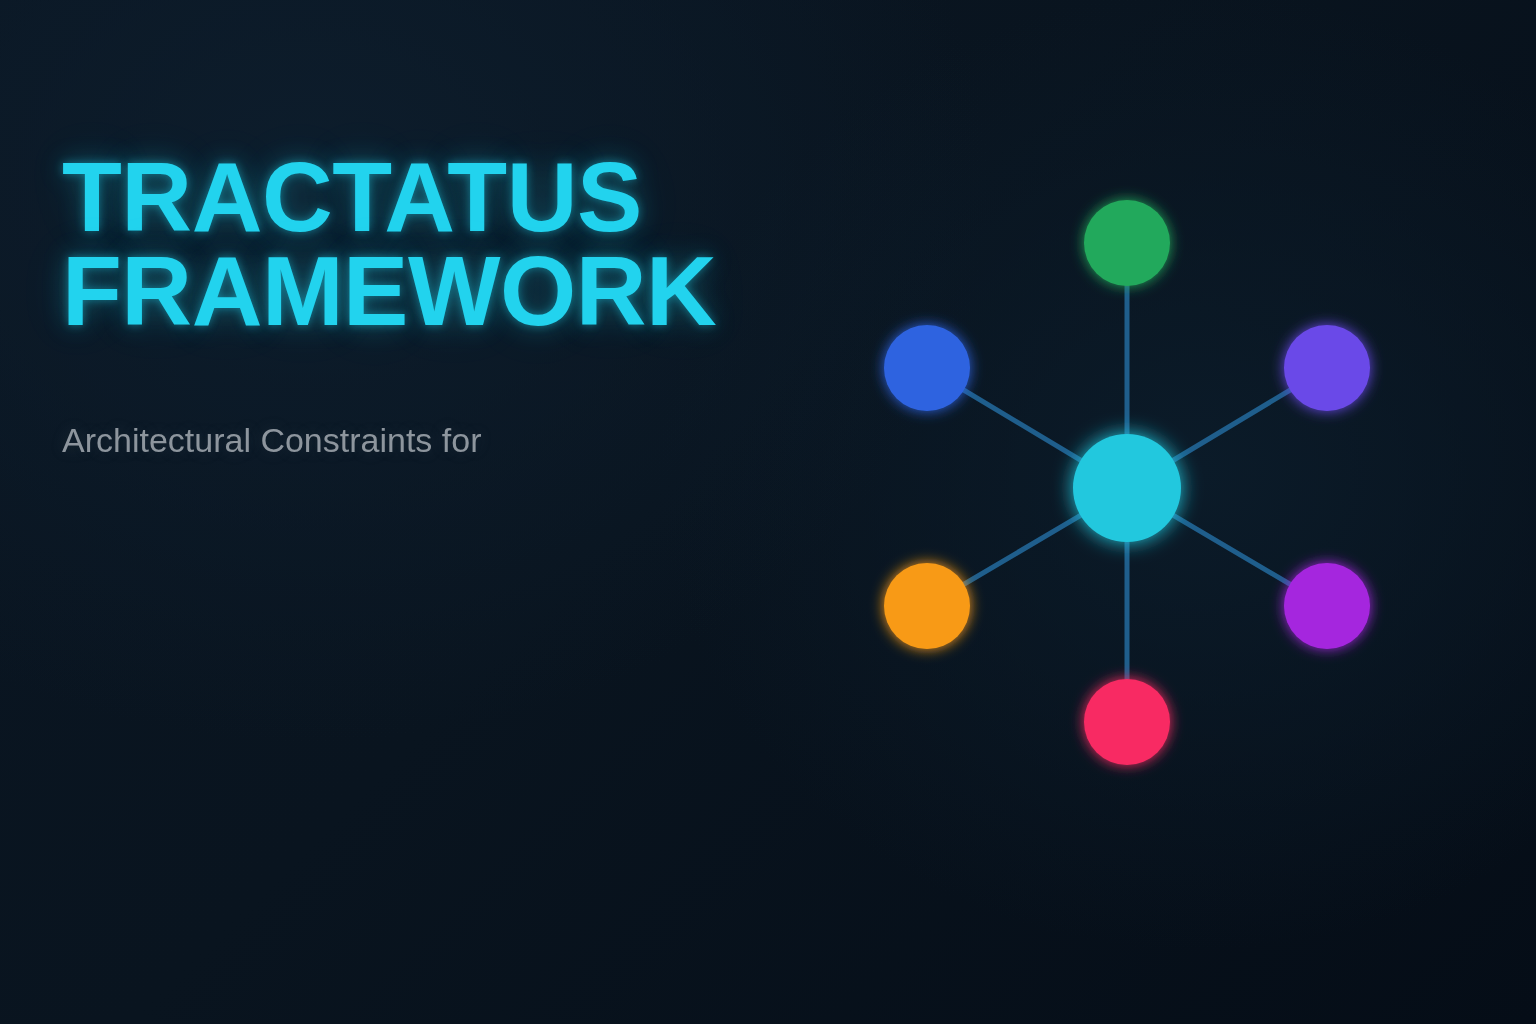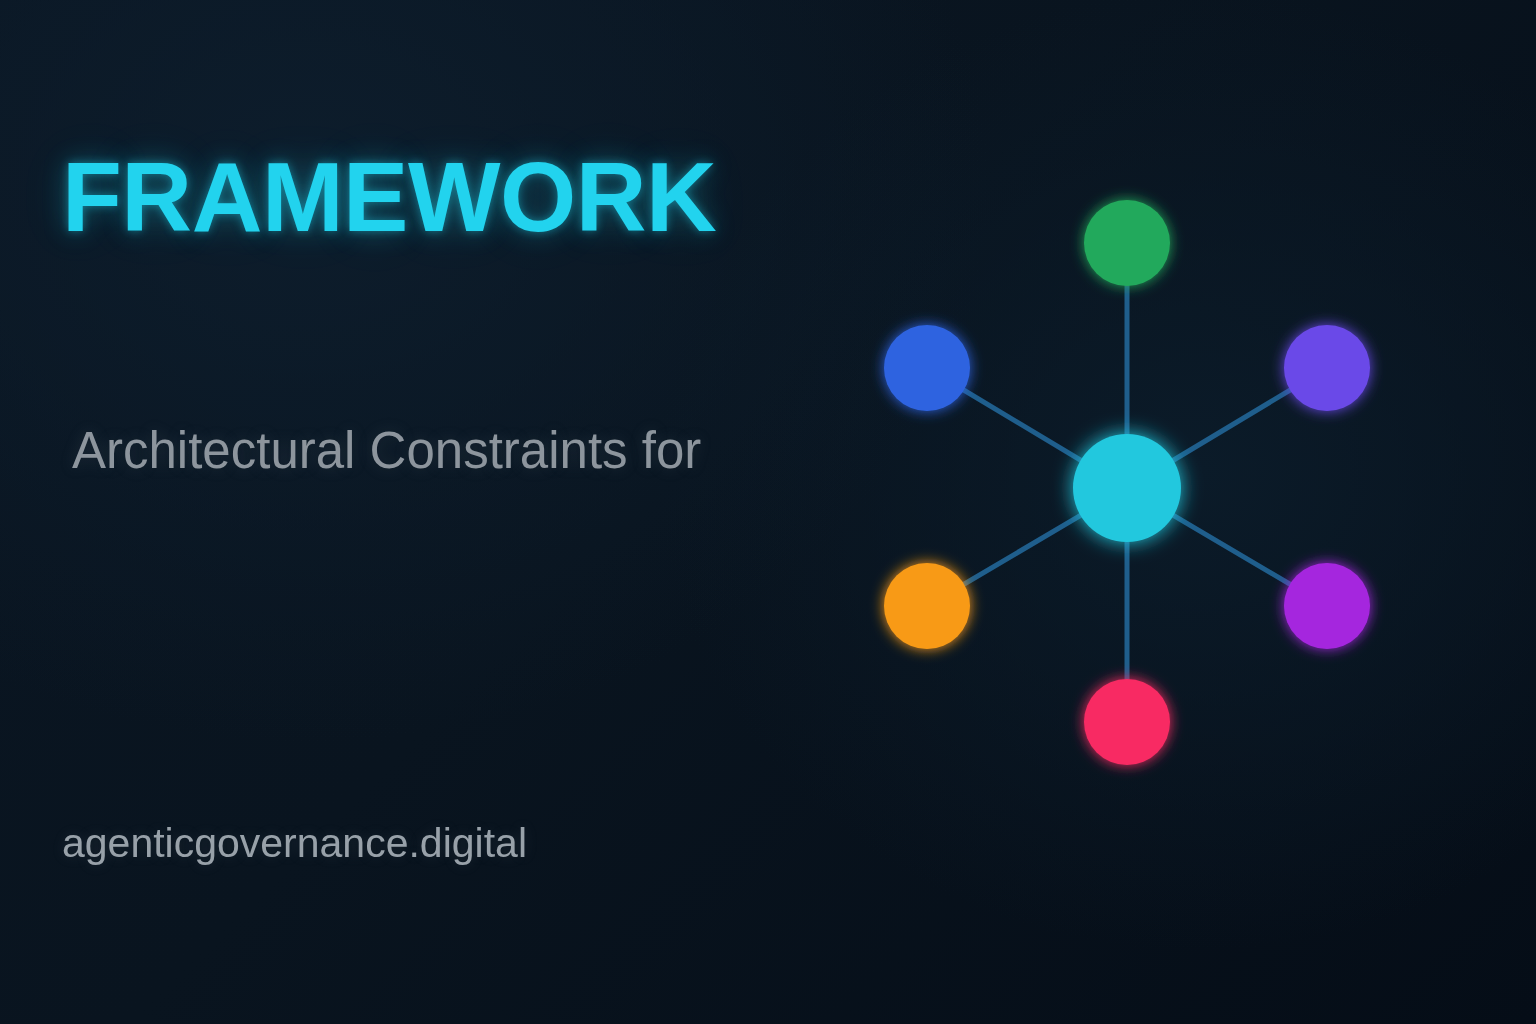--- a/index.html
+++ b/index.html
@@ -53,28 +53,27 @@
   }
 
   .subtitle-block {
     position: absolute;
     top: 418px;
     left: 0;
     width: 760px;
   }
 
   .subtitle-line {
-    font-size: 51px;
+    font-size: 34px;
     line-height: 1.30;
     font-weight: 400;
     color: #8d959d;
     font-stretch: condensed;
     white-space: nowrap;
     text-shadow: 0 0 16px rgba(141,149,157,0.18);
-    margin-left: 10px;
   }
 
   .footer-url {
     position: absolute;
     top: 820px;
     left: 0;
     font-size: 41px;
     font-weight: 400;
     color: #98a1a9;
     font-stretch: condensed;
@@ -95,28 +94,28 @@
   .diagram svg { display: block; }
 </style>
 </head>
 <body>
 
 <div id="canvas">
 
   <div class="text-col">
 
     <div class="title-block">
+      <div class="title-line">TRACTATUS</div>
       <div class="title-line">FRAMEWORK</div>
     </div>
 
     <div class="subtitle-block">
       <div class="subtitle-line">Architectural Constraints for</div>
     </div>
 
-    <div class="footer-url">agenticgovernance.digital</div>
   </div>
 
   <div class="diagram">
     <svg width="1536" height="1024" viewBox="0 0 1536 1024" xmlns="http://www.w3.org/2000/svg">
       <defs>
         <filter id="nodeGlow" x="-80%" y="-80%" width="260%" height="260%">
           <feGaussianBlur stdDeviation="7" result="b"></feGaussianBlur>
           <feMerge>
             <feMergeNode in="b"></feMergeNode>
             <feMergeNode in="SourceGraphic"></feMergeNode>

